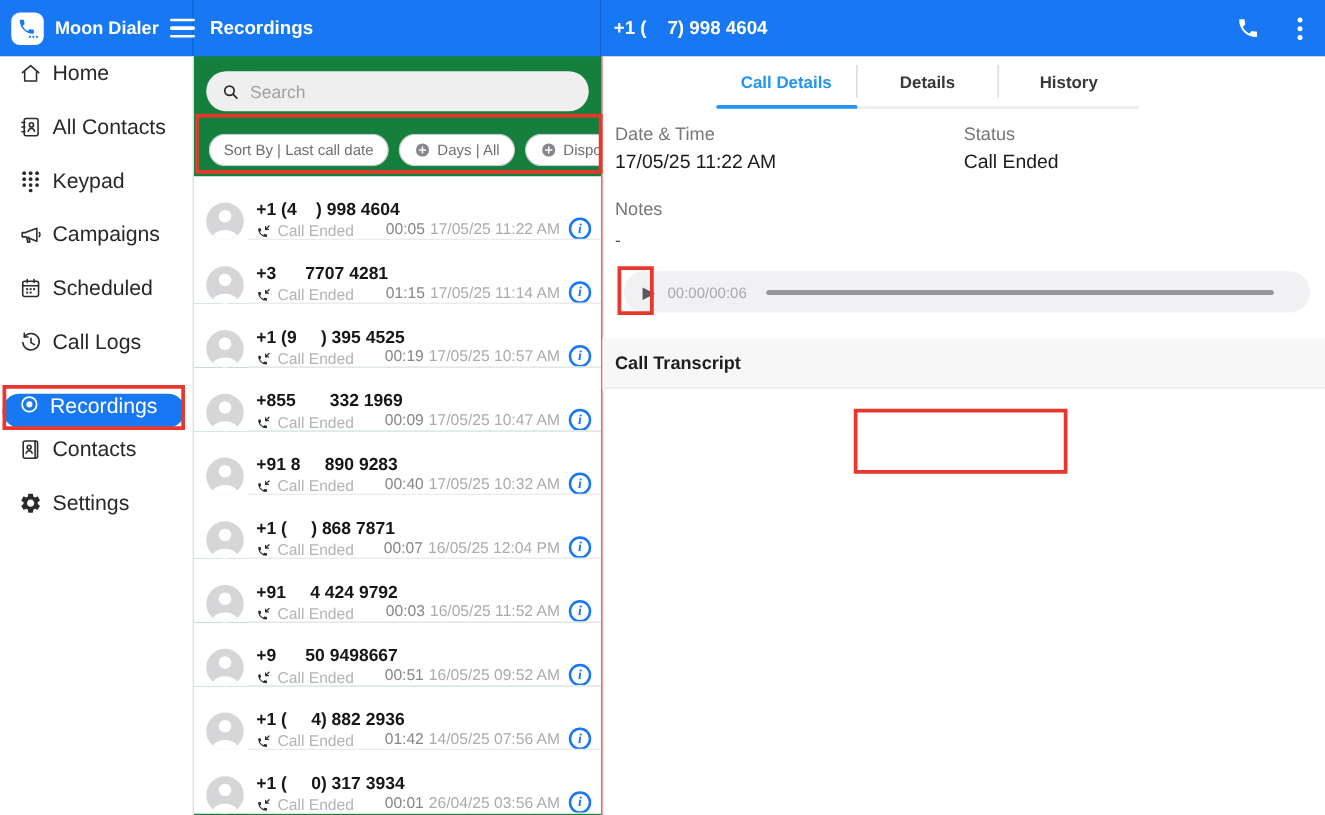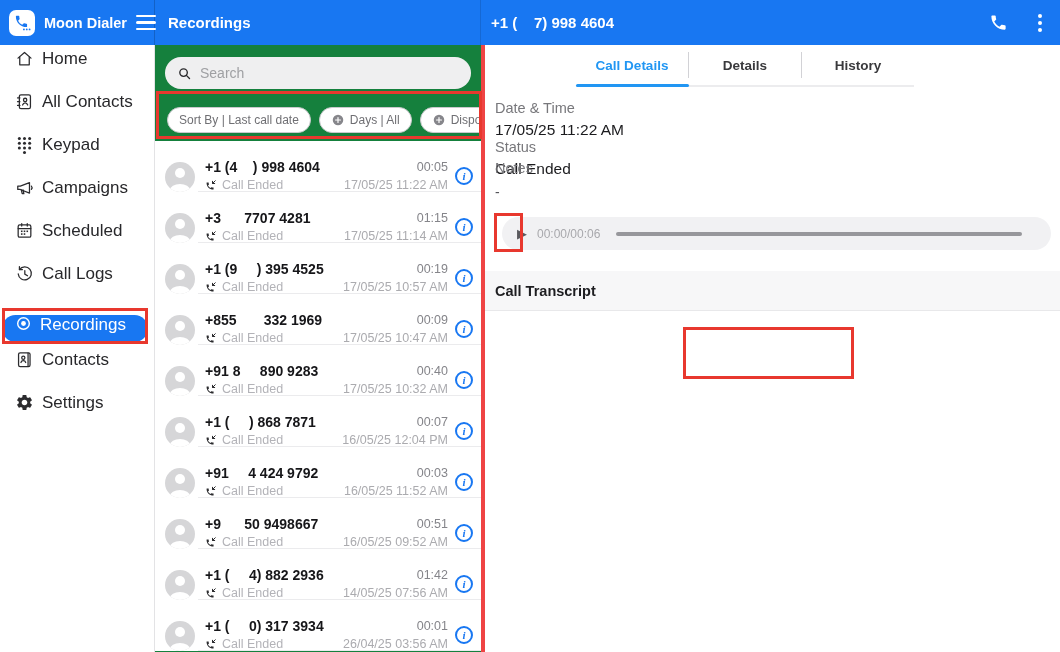--- a/index.html
+++ b/index.html
@@ -45,33 +45,33 @@
   .call-row { position:relative; display:flex; align-items:flex-end; gap:10px; height:51px; padding:0 8px 0 10px; cursor:pointer; background:#fff; }
   .call-row::after { content:""; position:absolute; left:43px; right:0; bottom:0; border-bottom:1px solid #ebebed; }
   .avatar { position:relative; width:30px; height:30px; border-radius:50%; background:#d6d6d8; overflow:hidden; flex:none; }
   .avatar::before { content:""; position:absolute; top:6px; left:10px; width:10px; height:10px; border-radius:50%; background:#fff; }
   .avatar::after { content:""; position:absolute; bottom:-4px; left:5px; width:20px; height:12px; border-radius:50%; background:#fff; }
   .rc { flex:1; min-width:0; }
   .num { font-size:14px; font-weight:bold; color:#161619; white-space:pre; }
   .status-line { display:flex; align-items:center; gap:5px; margin-top:3px; font-size:12.5px; color:#b3b3b8; }
   .status-line .icon svg { width:12px; height:12px; display:block; }
   .row-right { display:flex; align-items:center; }
-  .meta { display:flex; flex-direction:column; align-items:flex-end; gap:4px; }
+  .meta { display:flex; flex-direction:row; align-items:flex-end; gap:4px; }
   .dur { font-size:12.5px; color:#85858a; }
   .ts { font-size:12.5px; color:#ababaf; white-space:nowrap; }
   .info { width:18px; height:18px; flex:none; margin-left:7px; border:2px solid #1877F2; border-radius:50%; color:#1877F2; font:italic bold 11px "Liberation Serif", serif; display:flex; align-items:center; justify-content:center; cursor:pointer; }
 
   
-  .details { flex:1; position:relative; border-left:4px solid #ef4444; background:#fff; }
+  .details { flex:1; position:relative; border-left:1px solid #ef4444; background:#fff; }
   .tabs { position:absolute; top:0; left:91px; width:338px; height:42px; display:flex; align-items:center; border-bottom:2px solid #ececee; }
   .tabs::after { content:""; position:absolute; left:0; bottom:-2px; width:33.3%; height:3px; background:#2196F3; border-radius:2px; }
   .tab { flex:1; height:26px; display:flex; align-items:center; justify-content:center; font-size:13.5px; font-weight:bold; color:#39393c; cursor:pointer; }
   .tab + .tab { border-left:1px solid #d2d2d6; }
   .tab.active { color:#2196F3; }
-  .fields { position:absolute; top:55px; left:10px; right:10px; display:flex;flex-direction:column; }
+  .fields { position:absolute; top:55px; left:10px; right:10px; display:flex; }
   .field { width:300px; }
   .f-label { font-size:14.5px; color:#77777b; }
   .f-value { font-size:15.5px; color:#1b1b1e; margin-top:5px; }
   .notes { position:absolute; top:115px; left:10px; }
   .notes .f-value { font-size:14px; color:#55555a; margin-top:8px; }
   .player { position:absolute; top:172px; left:17px; width:549px; height:33px; background:#f1f1f3; border-radius:17px; display:flex; align-items:center; padding:0 10px; }
   .play-btn { width:20px; text-align:center; font-size:13px; color:#59595e; background:none; border:none; cursor:pointer; padding:0; }
   .p-time { font-size:12px; color:#a8a8ac; margin-left:5px; }
   .progress-line { flex:1; height:4px; background:#97979b; border-radius:2px; margin:0 19px 0 16px; cursor:pointer; }
   .t-divider { position:absolute; top:226px; left:0; right:0; border-top:1px solid #e8e8ea; }

